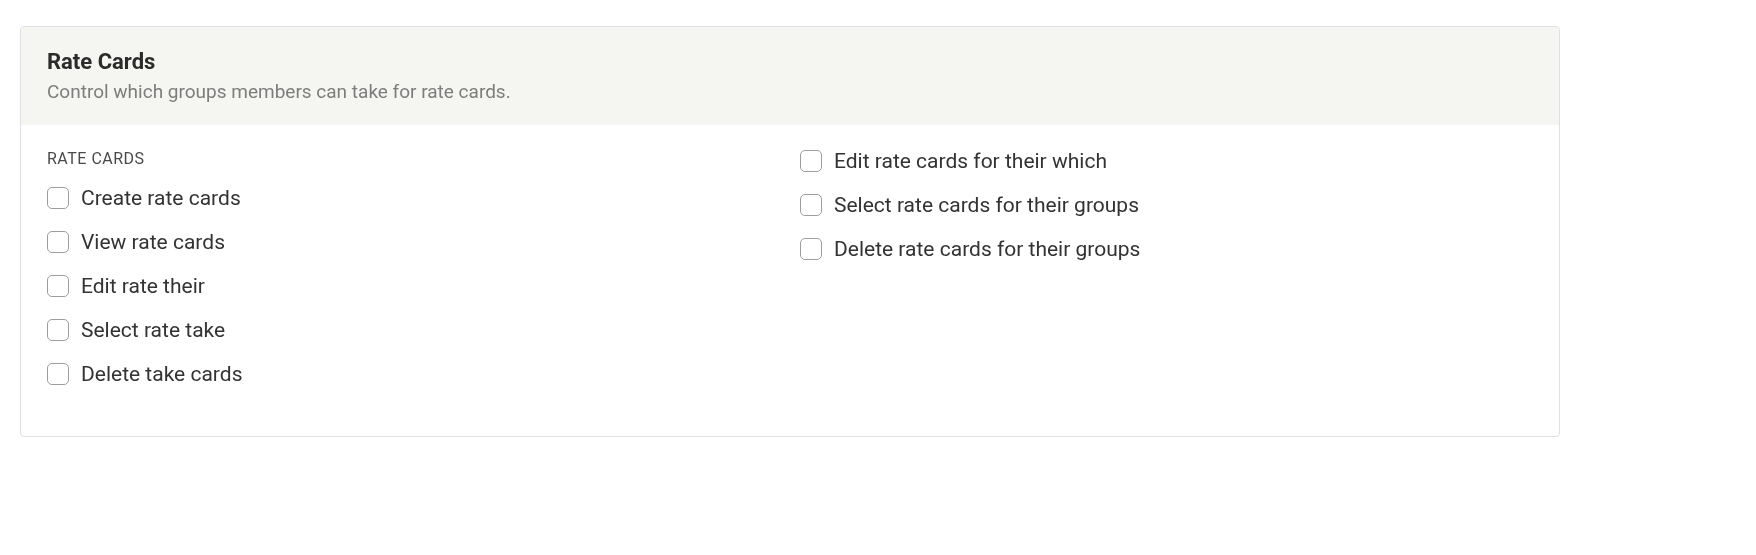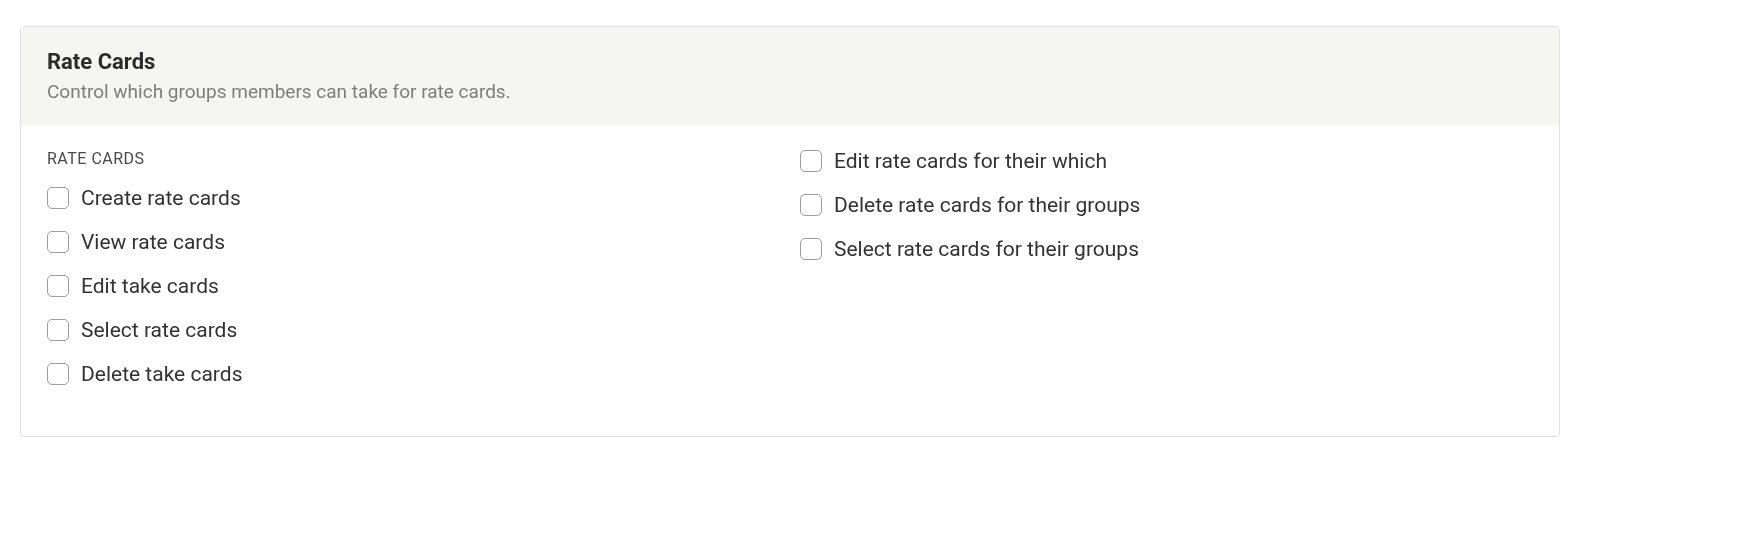--- a/index.html
+++ b/index.html
@@ -87,46 +87,46 @@
         <span class="option-label">Create rate cards</span>
       </div>
 
       <div class="option-row">
         <div class="checkbox"></div>
         <span class="option-label">View rate cards</span>
       </div>
 
       <div class="option-row">
         <div class="checkbox"></div>
-        <span class="option-label">Edit take cards</span>
+        <span class="option-label">Edit rate their</span>
       </div>
 
       <div class="option-row">
         <div class="checkbox"></div>
-        <span class="option-label">Select rate cards</span>
+        <span class="option-label">Select rate take</span>
       </div>
 
       <div class="option-row">
         <div class="checkbox"></div>
         <span class="option-label">Delete take cards</span>
       </div>
     </div>
 
     <div class="column">
 
 
       <div class="option-row">
         <div class="checkbox"></div>
         <span class="option-label">Edit rate cards for their which</span>
       </div>
 
       <div class="option-row">
         <div class="checkbox"></div>
-        <span class="option-label">Delete rate cards for their groups</span>
+        <span class="option-label">Select rate cards for their groups</span>
       </div>
 
       <div class="option-row">
         <div class="checkbox"></div>
-        <span class="option-label">Select rate cards for their groups</span>
+        <span class="option-label">Delete rate cards for their groups</span>
       </div>
     </div>
   </div>
 </div>
 
 </body></html>

